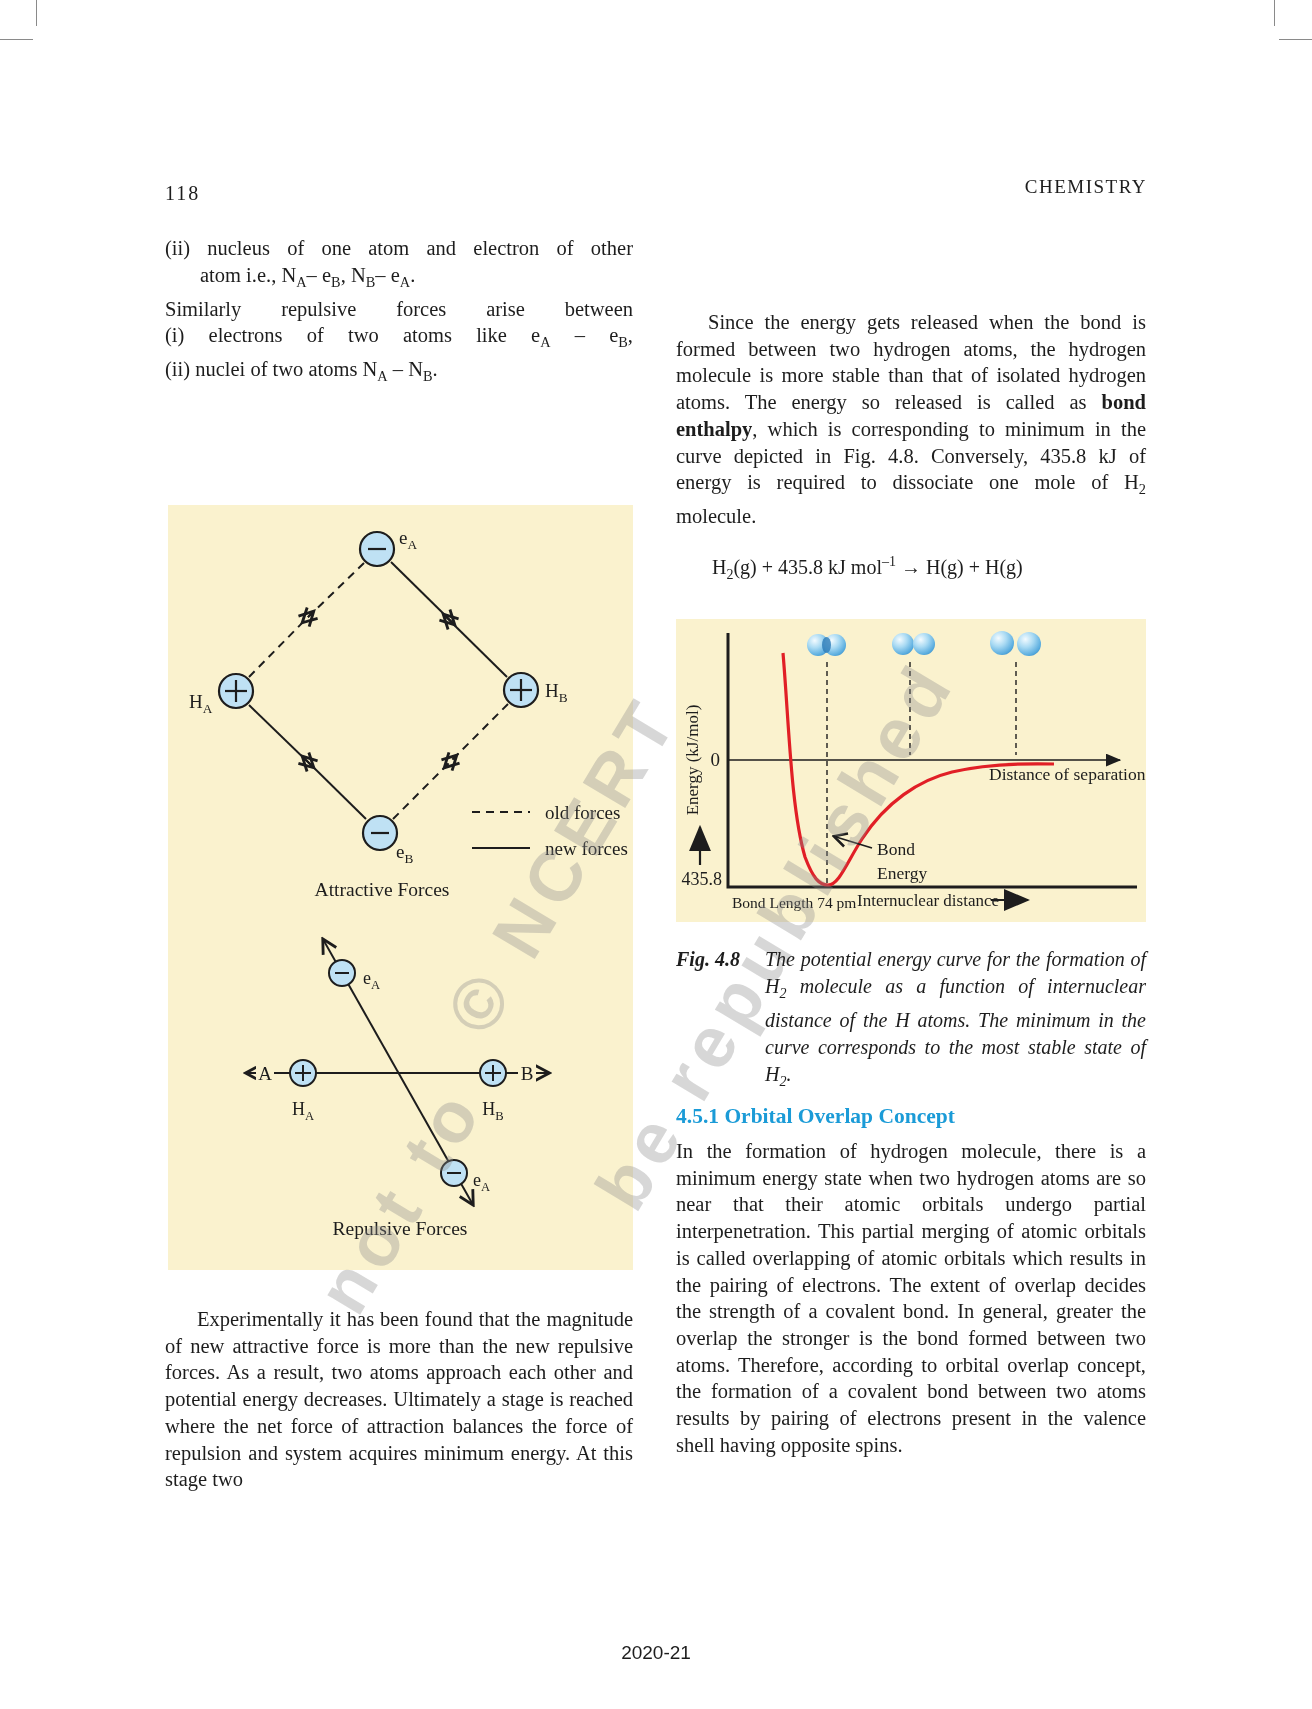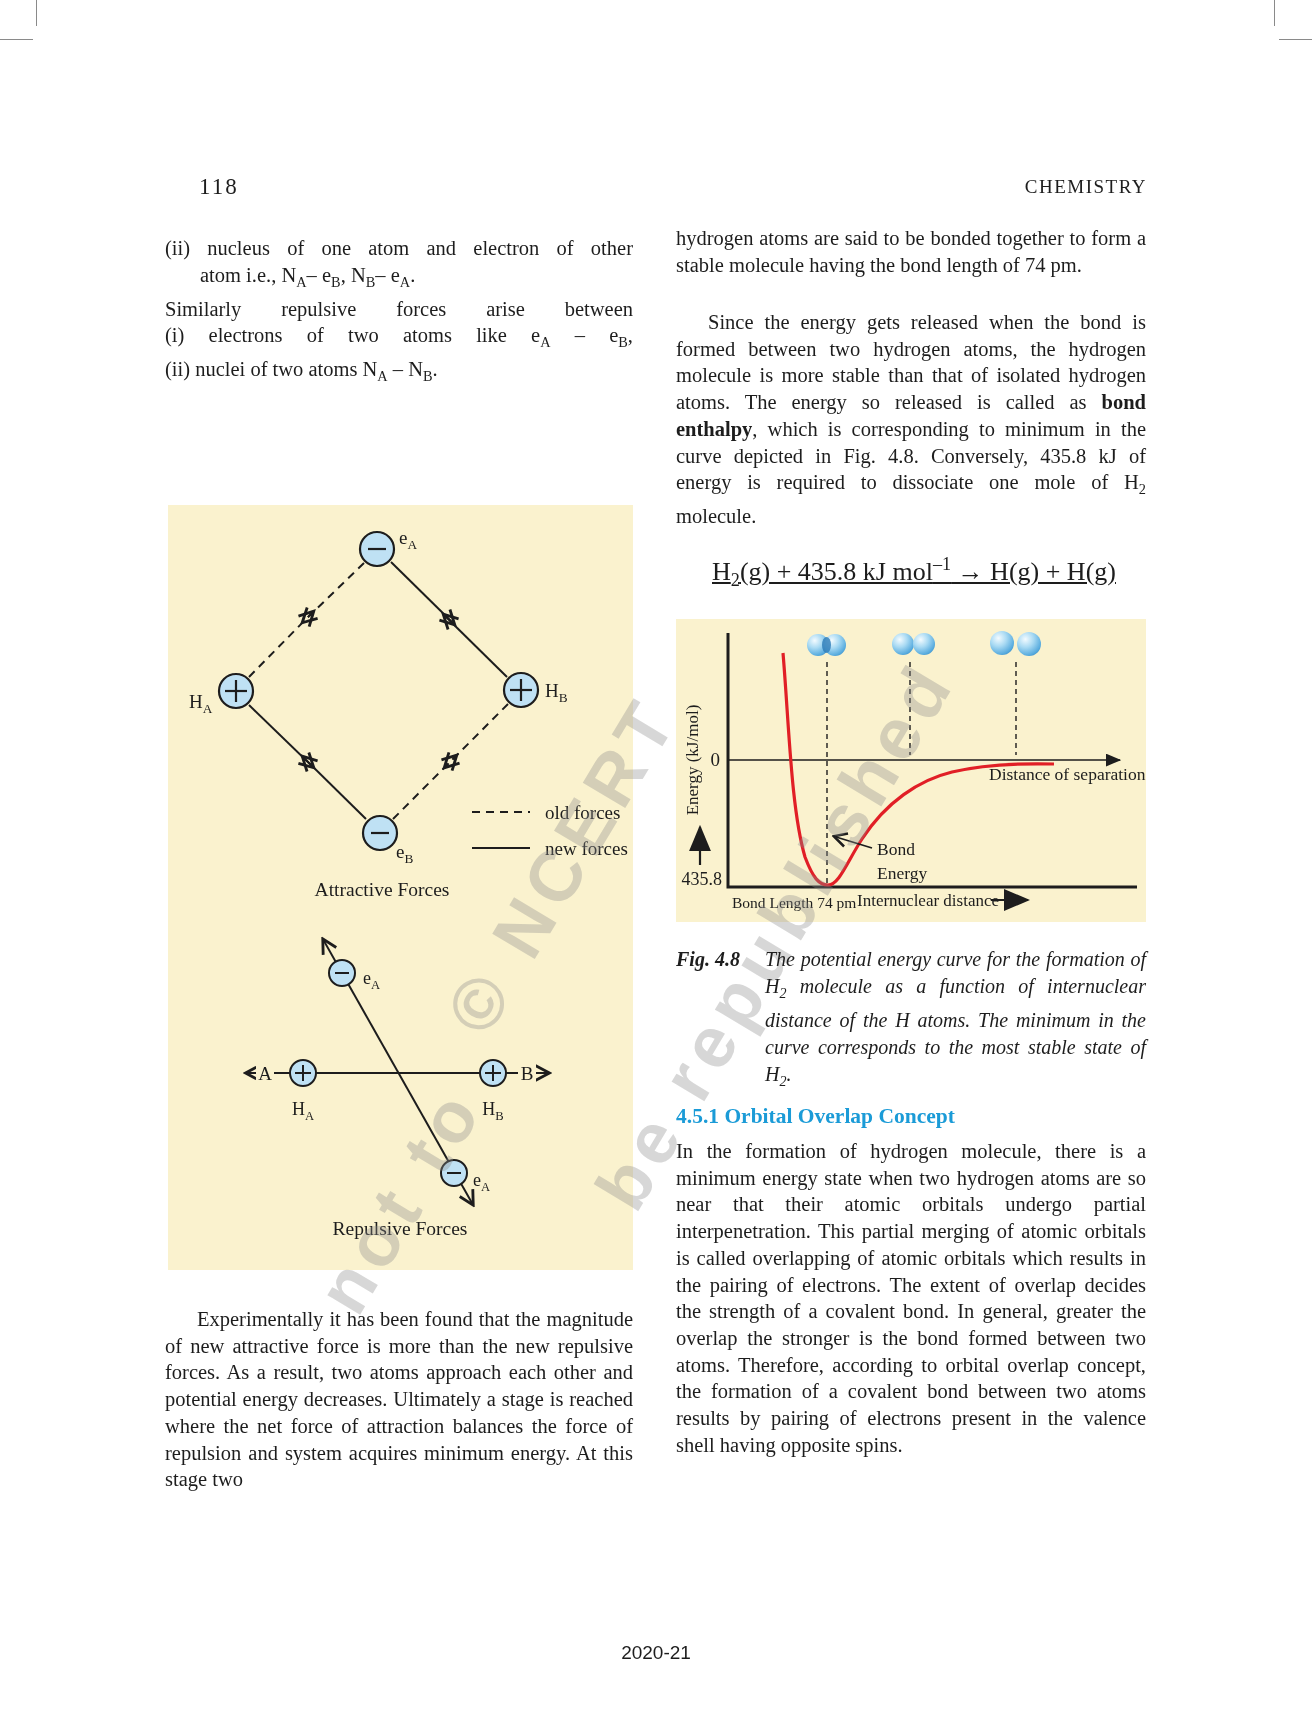--- a/index.html
+++ b/index.html
@@ -1,32 +1,32 @@
 <!DOCTYPE html>
 <html><head>
 <meta charset="utf-8">
 <style>
   html,body{margin:0;padding:0;background:#ffffff;}
   .page{position:relative;width:1312px;height:1709px;background:#fff;overflow:hidden;
         font-family:"Liberation Serif", serif;color:#1d1d1d;}
   .cropmark{position:absolute;background:#8a8a8a;}
-  .hdr-num{position:absolute;left:165px;top:174px;font-size:23px;letter-spacing:2px;margin-left:34px;}
+  .hdr-num{position:absolute;left:165px;top:182px;font-size:20px;letter-spacing:2px;}
   .hdr-sub{position:absolute;right:165px;top:176px;font-size:19px;letter-spacing:1.5px;}
   .col{position:absolute;font-size:20.5px;line-height:26.7px;}
   .line{white-space:nowrap;}
   .j{text-align:justify;text-align-last:justify;white-space:normal;}
   .ind{padding-left:35px;}
   .para{text-align:justify;}
   .indent{text-indent:32px;}
   .figbox{position:absolute;background:#FAF2CE;}
   .caption{position:absolute;font-size:20px;line-height:26.7px;font-style:italic;}
   .caption .figlab{position:absolute;left:0;top:0;font-weight:bold;}
   .captext{padding-left:90px;text-align:justify;}
   .captext48{padding-left:89px;text-align:justify;}
-  .eq{position:absolute;font-size:26px;padding-left:36px;text-decoration:underline;}
+  .eq{position:absolute;font-size:20px;padding-left:36px;}
   .sechead{position:absolute;font-size:21.5px;font-weight:bold;color:#1B9BD7;}
   .footer{position:absolute;left:0;width:100%;top:1642px;text-align:center;
           font-family:"Liberation Sans", sans-serif;font-size:19px;}
   .wm{position:absolute;font-family:"Liberation Sans", sans-serif;font-weight:bold;
       color:#8C8C8C;opacity:0.34;letter-spacing:8px;font-size:72px;white-space:nowrap;
       transform:translate(-50%,-50%) rotate(-59deg);z-index:2;}
   .z3{z-index:3;}
   svg text{fill:#1d1d1d;font-family:"Liberation Serif", serif;}
   sub{font-size:70%;}
   sup{font-size:70%;}
@@ -178,21 +178,20 @@
     <div class="line j">(ii) nucleus of one atom and electron of other</div>
     <div class="line ind">atom i.e., N<sub>A</sub>– e<sub>B</sub>, N<sub>B</sub>– e<sub>A</sub>.</div>
     <div class="line j">Similarly repulsive forces arise between</div>
     <div class="line j">(i) electrons of two atoms like e<sub>A</sub> – e<sub>B</sub>,</div>
     <div class="line">(ii) nuclei of two atoms N<sub>A</sub> – N<sub>B</sub>.</div>
   </div>
 
 
   <div class="col para indent z3" style="left:165px;top:1306px;width:468px;">Experimentally it has been found that the magnitude of new attractive force is more than the new repulsive forces. As a result, two atoms approach each other and potential energy decreases. Ultimately a stage is reached where the net force of attraction balances the force of repulsion and system acquires minimum energy. At this stage two</div>
 
-  <div class="col para z3" style="left:676px;top:225px;width:470px;">hydrogen atoms are said to be bonded together to form a stable molecule having the bond length of 74 pm.</div>
   <div class="col para indent z3" style="left:676px;top:309px;width:470px;">Since the energy gets released when the bond is formed between two hydrogen atoms, the hydrogen molecule is more stable than that of isolated hydrogen atoms. The energy so released is called as <b>bond enthalpy</b>, which is corresponding to minimum in the curve depicted in Fig. 4.8. Conversely, 435.8 kJ of energy is required to dissociate one mole of H<sub>2</sub> molecule.</div>
   <div class="eq z3" style="left:676px;top:554px;width:470px;">H<sub>2</sub>(g) + 435.8 kJ mol<sup>–1</sup> → H(g) + H(g)</div>
 
   <div class="caption z3" style="left:676px;top:946px;width:470px;">
     <span class="figlab">Fig. 4.8</span>
     <div class="captext48">The potential energy curve for the formation of H<sub>2</sub> molecule as a function of internuclear distance of the H atoms. The minimum in the curve corresponds to the most stable state of H<sub>2</sub>.</div>
   </div>
 
   <div class="sechead z3" style="left:676px;top:1104px;">4.5.1 Orbital Overlap Concept</div>
   <div class="col para z3" style="left:676px;top:1138px;width:470px;">In the formation of hydrogen molecule, there is a minimum energy state when two hydrogen atoms are so near that their atomic orbitals undergo partial interpenetration. This partial merging of atomic orbitals is called overlapping of atomic orbitals which results in the pairing of electrons. The extent of overlap decides the strength of a covalent bond. In general, greater the overlap the stronger is the bond formed between two atoms. Therefore, according to orbital overlap concept, the formation of a covalent bond between two atoms results by pairing of electrons present in the valence shell having opposite spins.</div>

